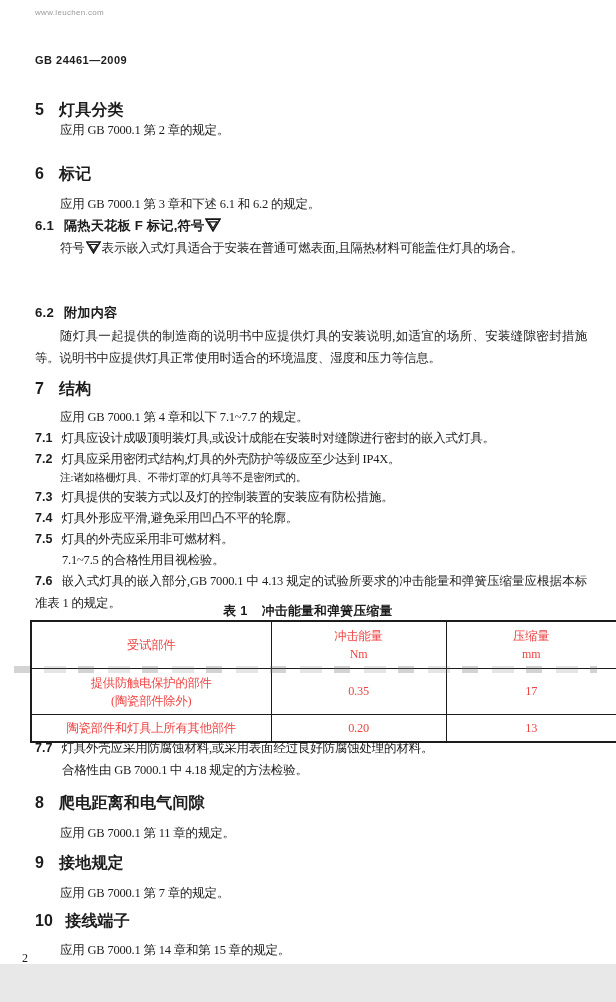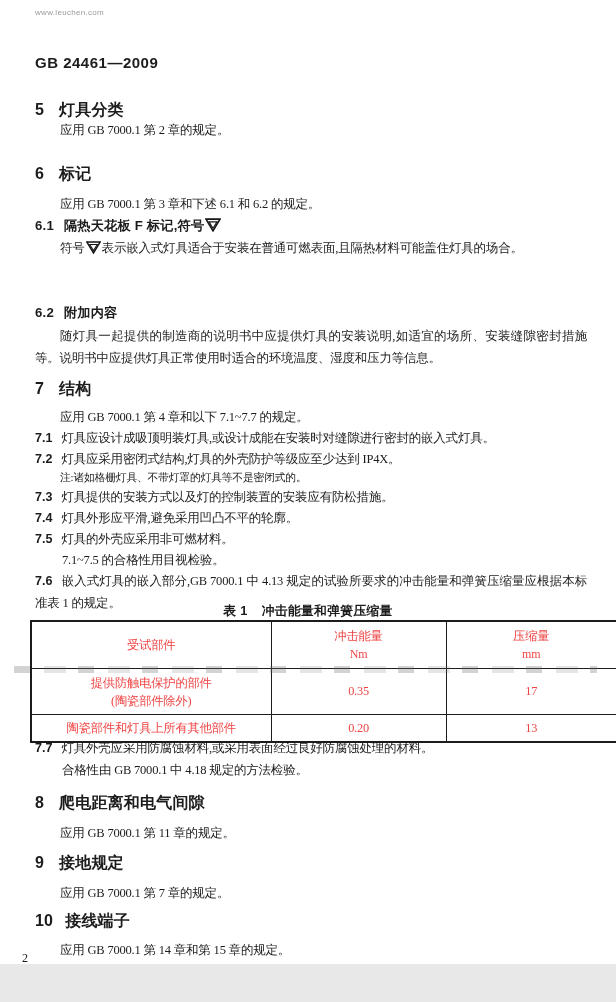--- a/index.html
+++ b/index.html
@@ -13,21 +13,21 @@
   }
   .abs{position:absolute;}
   .wm{
     left:35px;top:8px;
     font-family:"Liberation Sans",sans-serif;
     font-size:8px;color:#9a9a9a;letter-spacing:.3px;
   }
   .doc-code{
     left:35px;top:54px;
     font-family:"Liberation Sans","DejaVu Sans",sans-serif;
-    font-weight:700;font-size:15px;letter-spacing:.5px;
+    font-weight:700;font-size:11px;letter-spacing:.5px;
   }
   .h1{
     font-family:"Liberation Sans","DejaVu Sans",sans-serif;
     font-weight:700;font-size:16px;letter-spacing:.2px;
     left:35px;white-space:nowrap;
   }
   .h1 .num{display:inline-block;min-width:12px;margin-right:12px;}
   .h2{
     font-family:"Liberation Sans","DejaVu Sans",sans-serif;
     font-weight:700;font-size:13.2px;letter-spacing:.2px;

